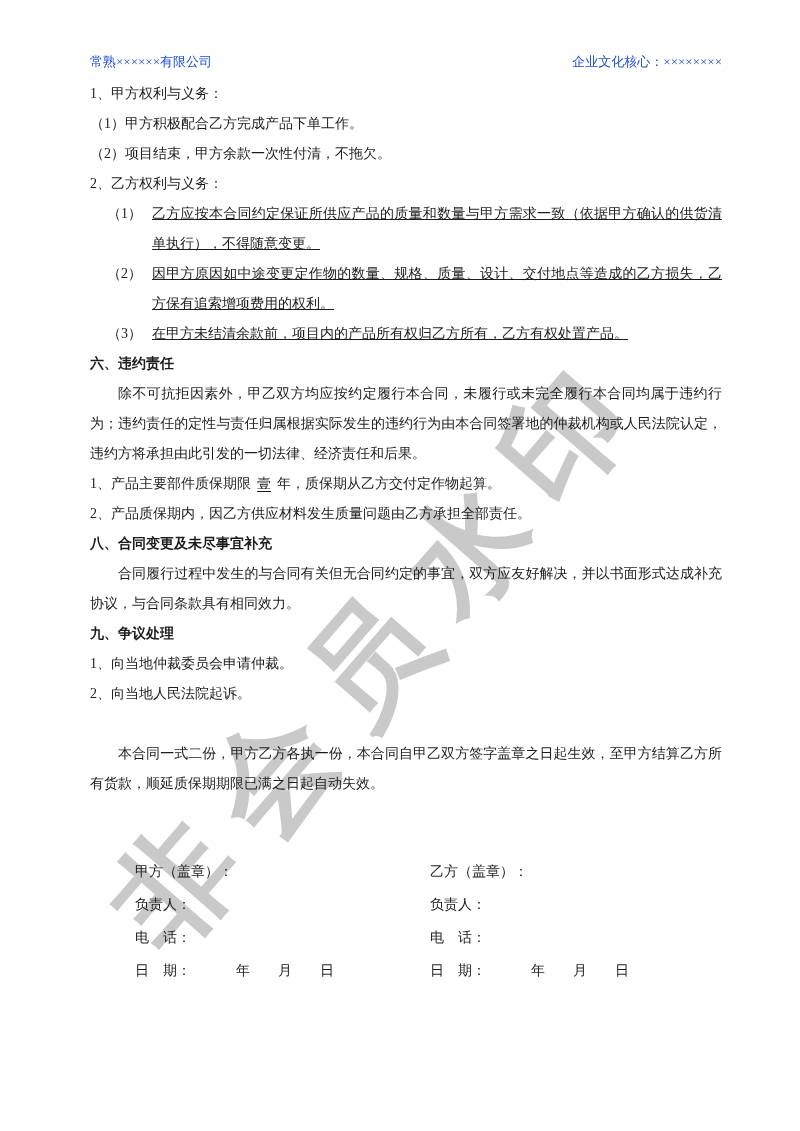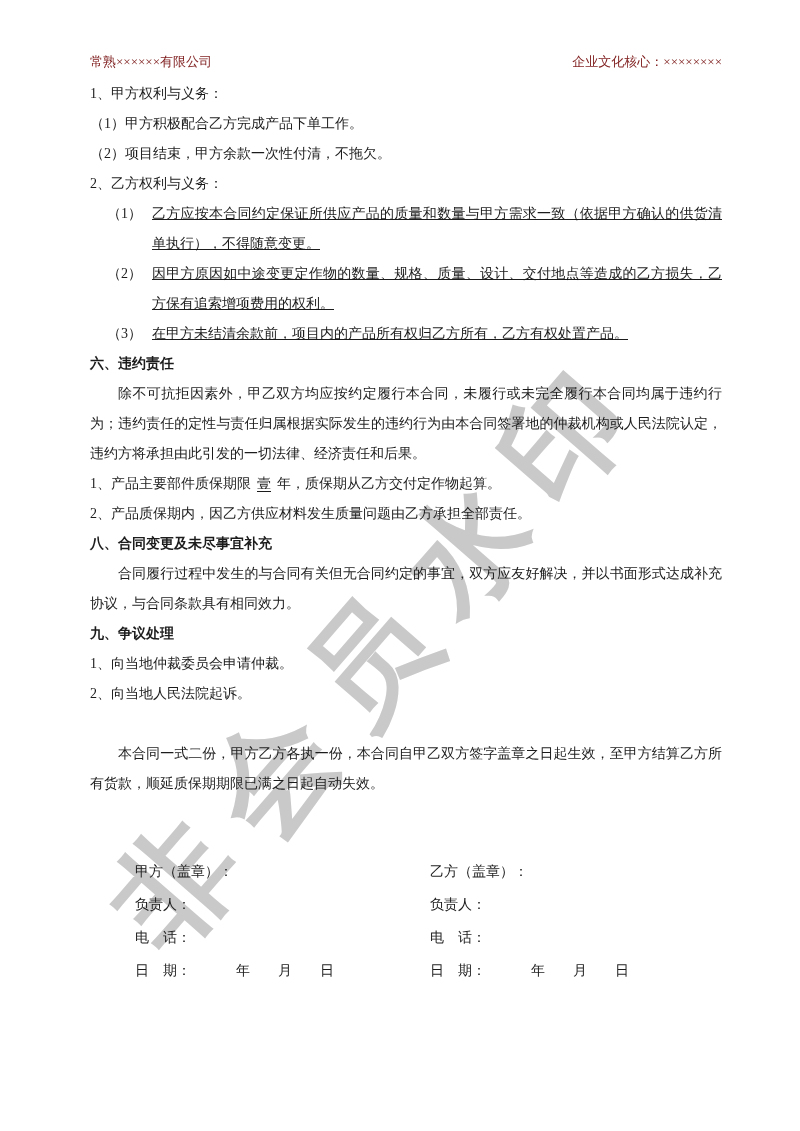--- a/index.html
+++ b/index.html
@@ -13,21 +13,21 @@
     color: #1c1c1c;
   }
   .header {
     position: relative;
     z-index: 2;
     display: flex;
     justify-content: space-between;
     align-items: center;
     padding: 52px 78px 0 90px;
     font-size: 13px;
-    color: #7f1d1d;
+    color: #1d4ed8;
     line-height: 19px;
   }
   .content {
     position: relative;
     z-index: 2;
     padding: 8px 78px 0 90px;
     font-size: 14px;
     line-height: 30px;
   }
   .content p { margin: 0; }

